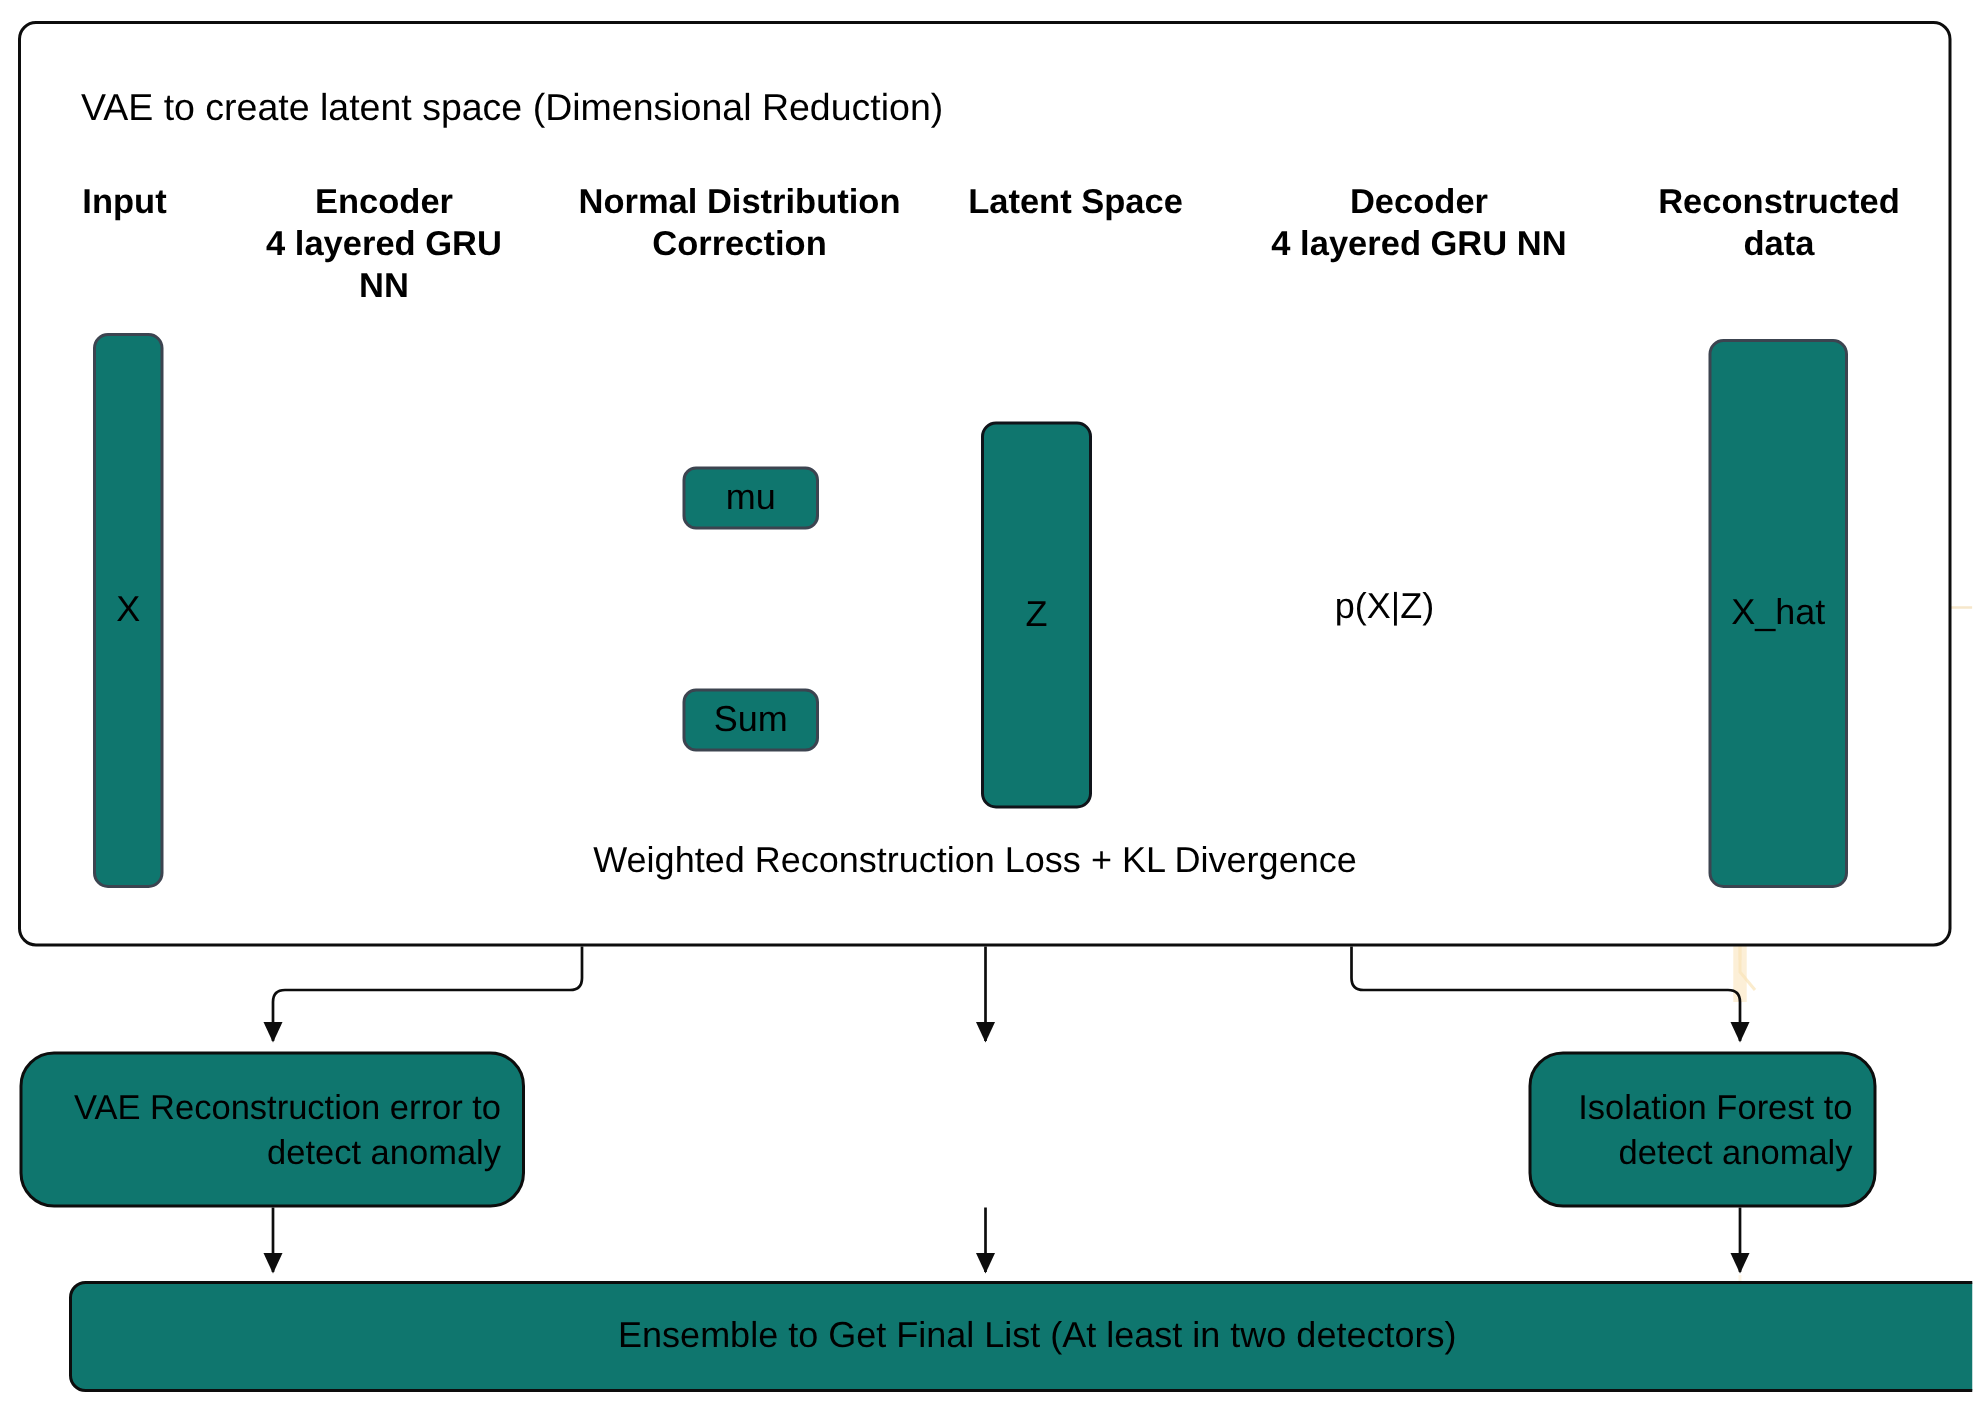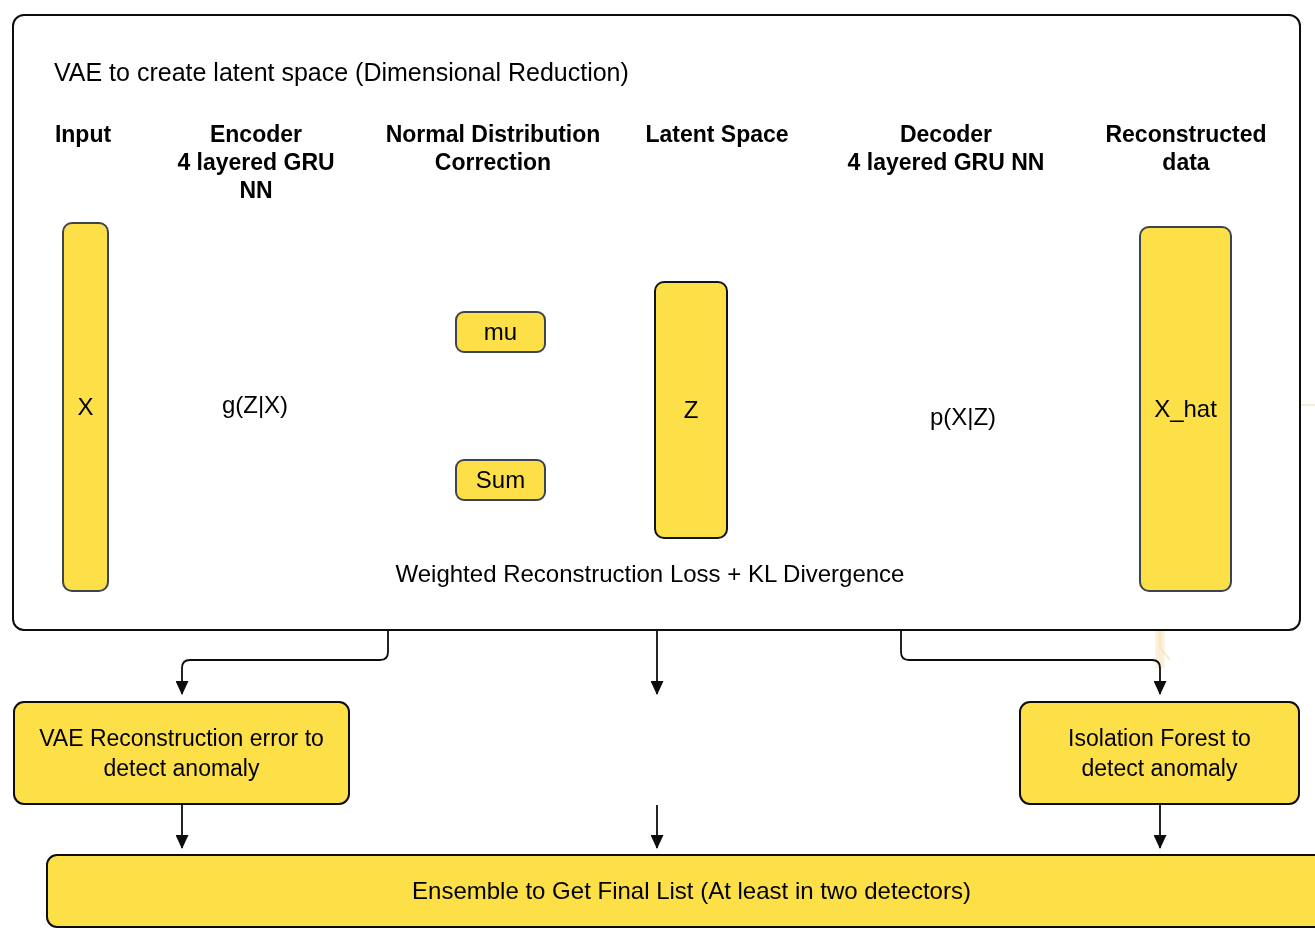--- a/index.html
+++ b/index.html
@@ -27,21 +27,21 @@
     height: 946px;
     pointer-events: none;
   }
   .node {
     position: absolute;
     box-sizing: border-box;
     display: flex;
     align-items: center;
     justify-content: center;
     text-align: center;
-    background: #fde047;
+    background: #0f766e;
   }
   
   .vae-container {
     border: 2.2px solid #0d0d0d;
     border-radius: 12px;
     background: #ffffff;
     justify-content: flex-start;
     align-items: flex-start;
   }
   
@@ -54,22 +54,23 @@
     border-width: 2.6px;
   }
   
   .chip {
     border: 2.4px solid #3c4450;
     border-radius: 9px;
   }
   
   .detector {
     border: 2.6px solid #0d0d0d;
-    border-radius: 11px;
+    border-radius: 23px;
     line-height: 1.32;
+    text-align: right;
   }
   .ensemble {
     border: 2.6px solid #0d0d0d;
     border-radius: 11px;
     margin-left: 36px;
   }
   .title-text {
     position: absolute;
     white-space: pre;
     margin-top: 12px;
@@ -189,52 +190,49 @@
   <div class="col-label t23" style="left:622px; top:120px; width:190px;">Latent Space</div>
   <div class="col-label t23" style="left:820px; top:120px; width:198px;margin-left:27px;">Decoder
 4 layered GRU NN</div>
   <div class="col-label t23" style="left:1090px; top:120px; width:192px;">Reconstructed
 data</div>
 
   <div class="node bar t24" style="left:62px; top:222px; width:47px; height:370px;">
     <span class="shape-label">X</span>
   </div>
 
-  <div class="node t24" style="left:180px; top:388px; width:150px; height:34px; background:transparent;">
-    <span class="shape-label">g(Z|X)</span>
-  </div>
 
   <div class="node chip t24" style="left:455px; top:311px; width:91px; height:42px;">
     <span class="shape-label">mu</span>
   </div>
 
   <div class="node chip t24" style="left:455px; top:459px; width:91px; height:42px;">
     <span class="shape-label">Sum</span>
   </div>
 
   <div class="node bar heavy t24" style="left:654px; top:281px; width:74px; height:258px;">
     <span class="shape-label">Z</span>
   </div>
 
-  <div class="node t24" style="left:888px; top:388px; width:150px; height:34px; background:transparent;margin-top:12px;">
+  <div class="node t24" style="left:848px; top:388px; width:150px; height:34px; background:transparent;">
     <span class="shape-label">p(X|Z)</span>
   </div>
 
   <div class="node bar t24" style="left:1139px; top:226px; width:93px; height:366px;">
     <span class="shape-label">X_hat</span>
   </div>
 
   <div class="loss-text t24" style="left:340px; top:560px; width:620px;">Weighted Reconstruction Loss + KL Divergence</div>
 
   <div class="node detector t23" style="left:13px; top:701px; width:337px; height:104px; padding:0 14px;">
     <span>VAE Reconstruction error to detect anomaly</span>
   </div>
 
 
-  <div class="node detector t23" style="left:1019px; top:701px; width:281px; height:104px; padding:0 14px;">
+  <div class="node detector t23" style="left:1019px; top:701px; width:232px; height:104px; padding:0 14px;">
     <span>Isolation Forest to detect anomaly</span>
   </div>
 
   <div class="node ensemble t24" style="left:10px; top:854px; width:1291px; height:74px;">
     <span>Ensemble to Get Final List (At least in two detectors)</span>
   </div>
 
 </div>
 
 </body></html>

